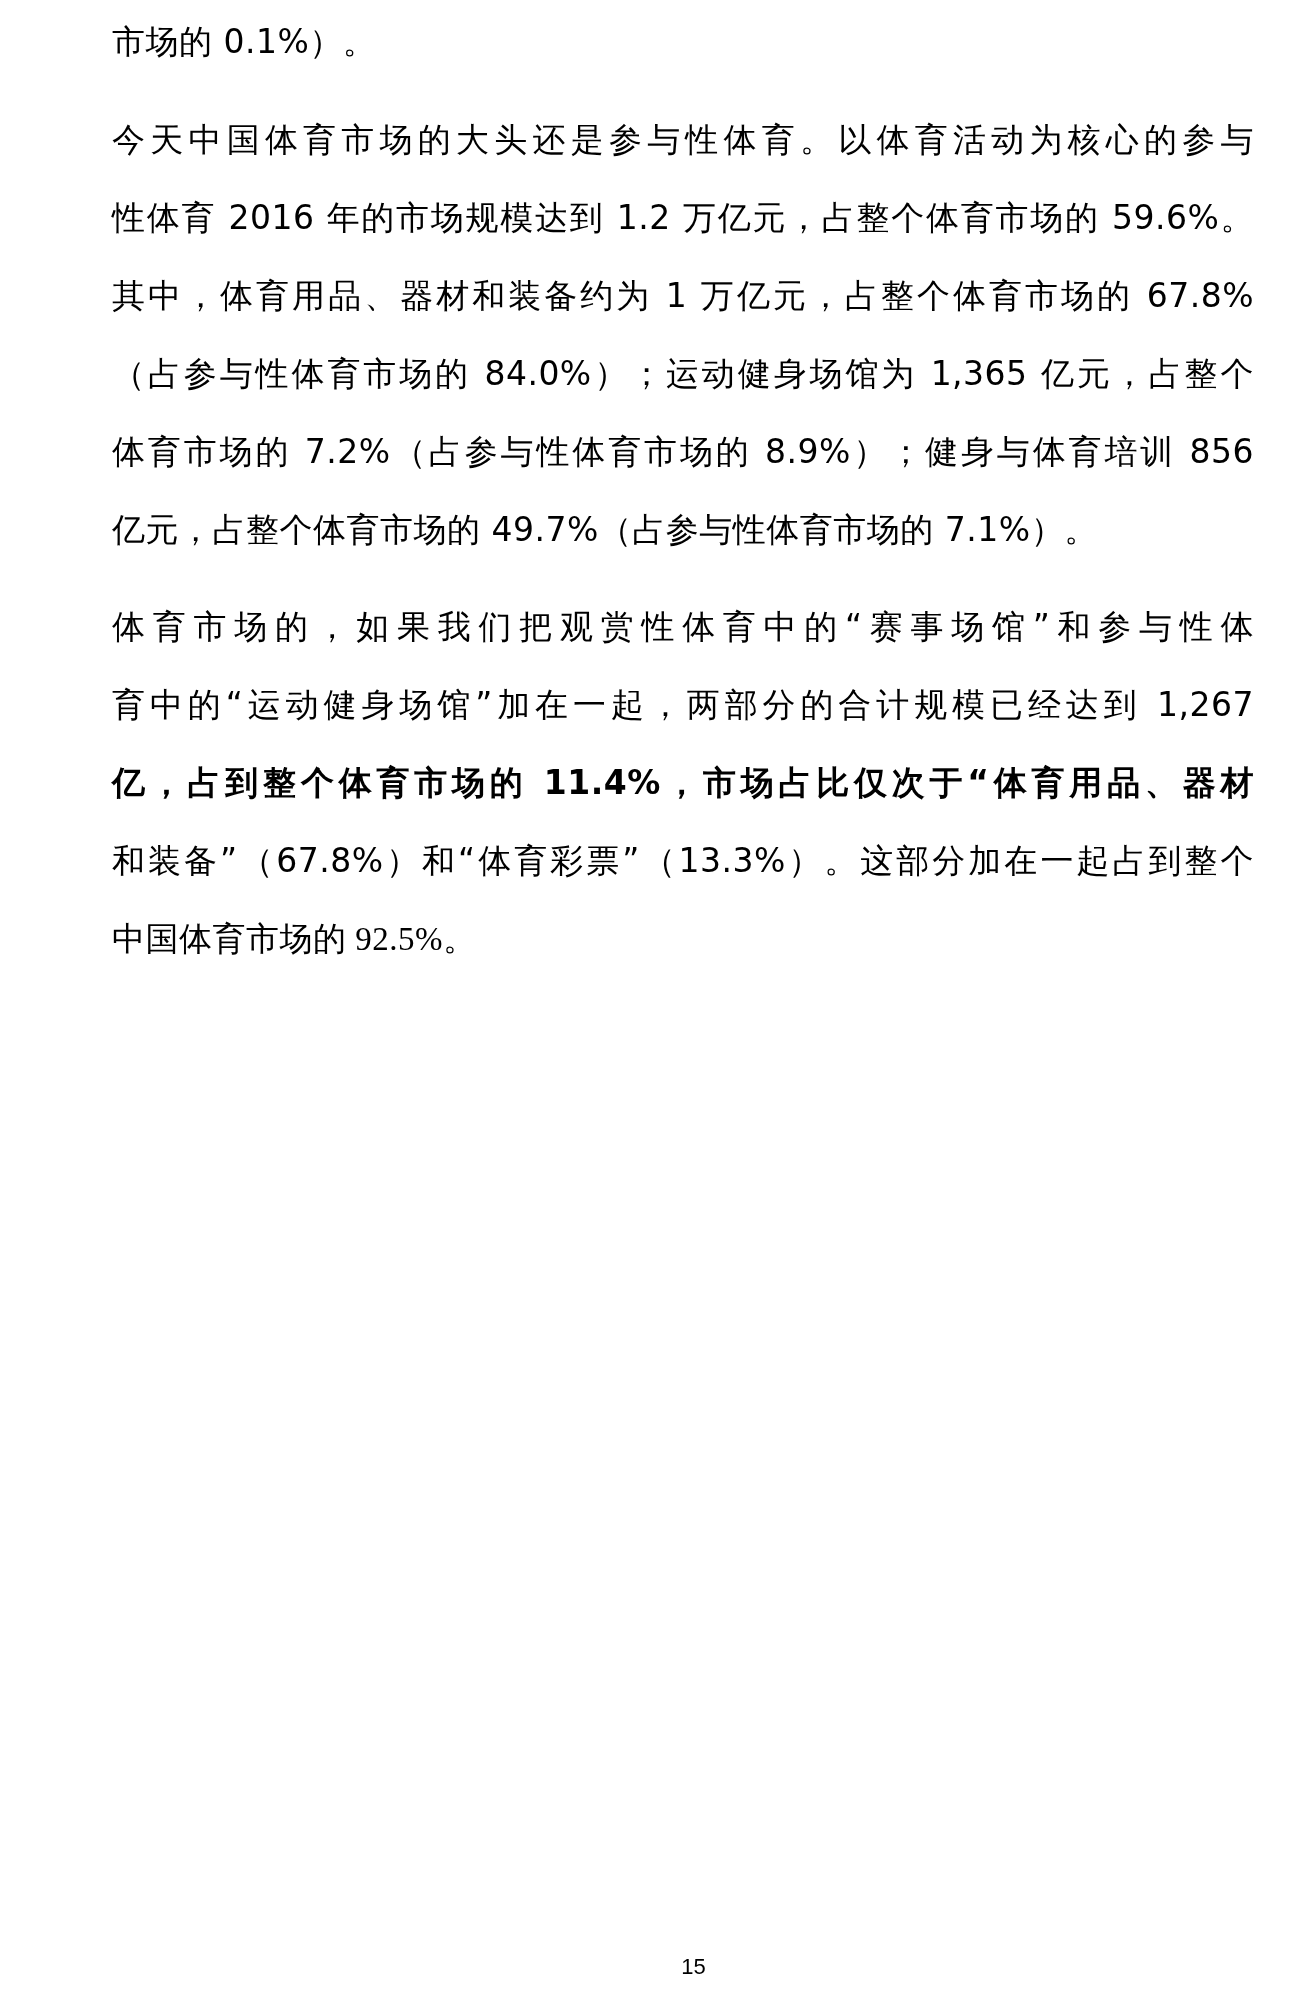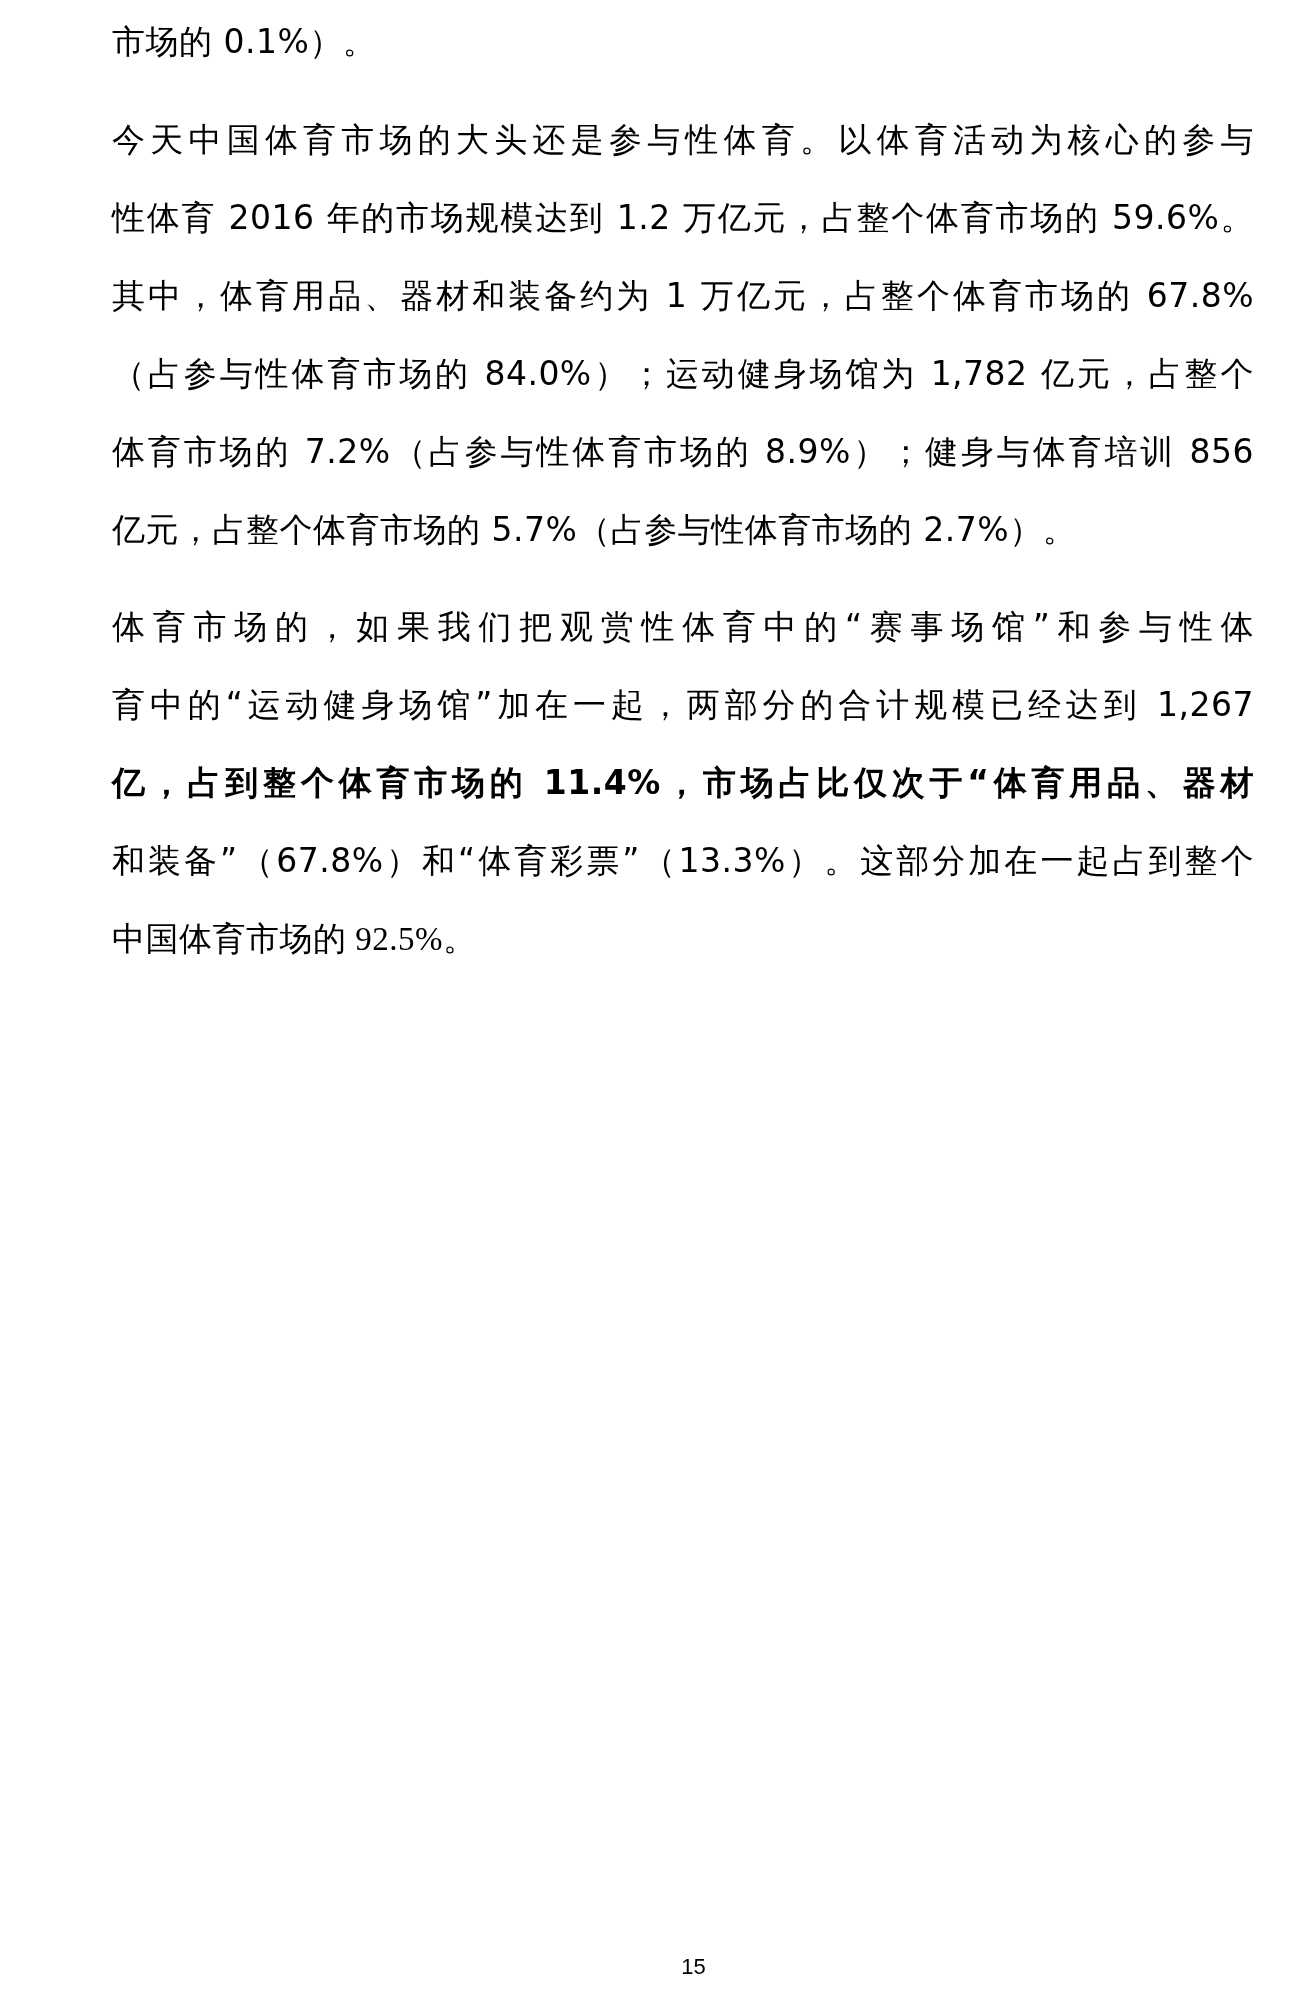--- a/index.html
+++ b/index.html
@@ -58,23 +58,23 @@
 <div class="page">
 
   <div class="paragraph">
     <div class="line left" style="top:17px;">市场的 0.1%）。</div>
   </div>
 
   <div class="paragraph">
     <div class="line justify" style="top:115px;">今天中国体育市场的大头还是参与性体育。以体育活动为核心的参与</div>
     <div class="line justify" style="top:193px;">性体育 2016 年的市场规模达到 1.2 万亿元，占整个体育市场的 59.6%。</div>
     <div class="line justify" style="top:271px;">其中，体育用品、器材和装备约为 1 万亿元，占整个体育市场的 67.8%</div>
-    <div class="line justify" style="top:349px;">（占参与性体育市场的 84.0%）；运动健身场馆为 1,782 亿元，占整个</div>
+    <div class="line justify" style="top:349px;">（占参与性体育市场的 84.0%）；运动健身场馆为 1,365 亿元，占整个</div>
     <div class="line justify" style="top:427px;">体育市场的 7.2%（占参与性体育市场的 8.9%）；健身与体育培训 856</div>
-    <div class="line left" style="top:505px;">亿元，占整个体育市场的 5.7%（占参与性体育市场的 2.7%）。</div>
+    <div class="line left" style="top:505px;">亿元，占整个体育市场的 49.7%（占参与性体育市场的 7.1%）。</div>
   </div>
 
   <div class="paragraph">
     <div class="line justify" style="top:602px;">体育市场的，如果我们把观赏性体育中的“赛事场馆”和参与性体</div>
     <div class="line justify" style="top:680px;">育中的“运动健身场馆”加在一起，两部分的合计规模已经达到 1,267</div>
     <div class="line justify" style="top:758px;font-weight:bold;">亿，占到整个体育市场的 11.4%，市场占比仅次于“体育用品、器材</div>
     <div class="line justify" style="top:836px;">和装备”（67.8%）和“体育彩票”（13.3%）。这部分加在一起占到整个</div>
     <div class="line left" style="top:914px;font-family:Liberation Serif, serif;">中国体育市场的 92.5%。</div>
   </div>
 

